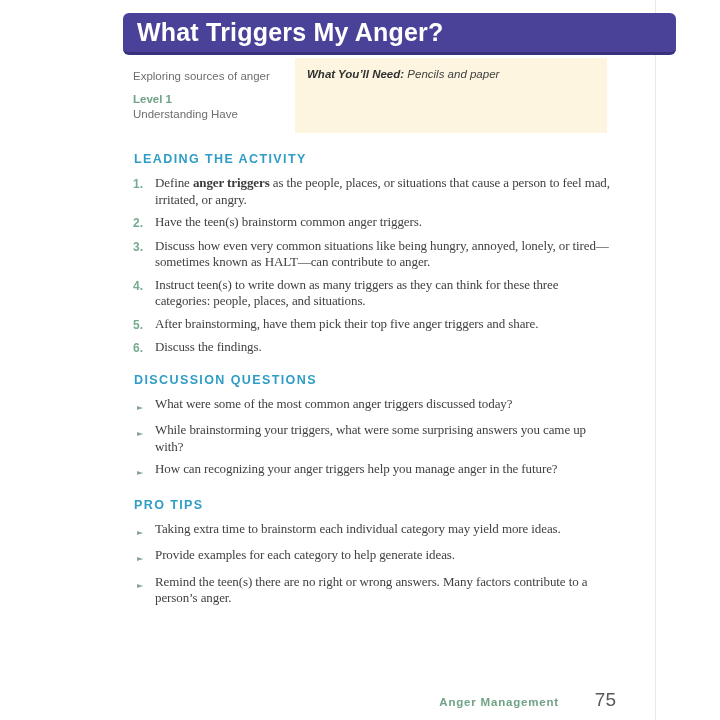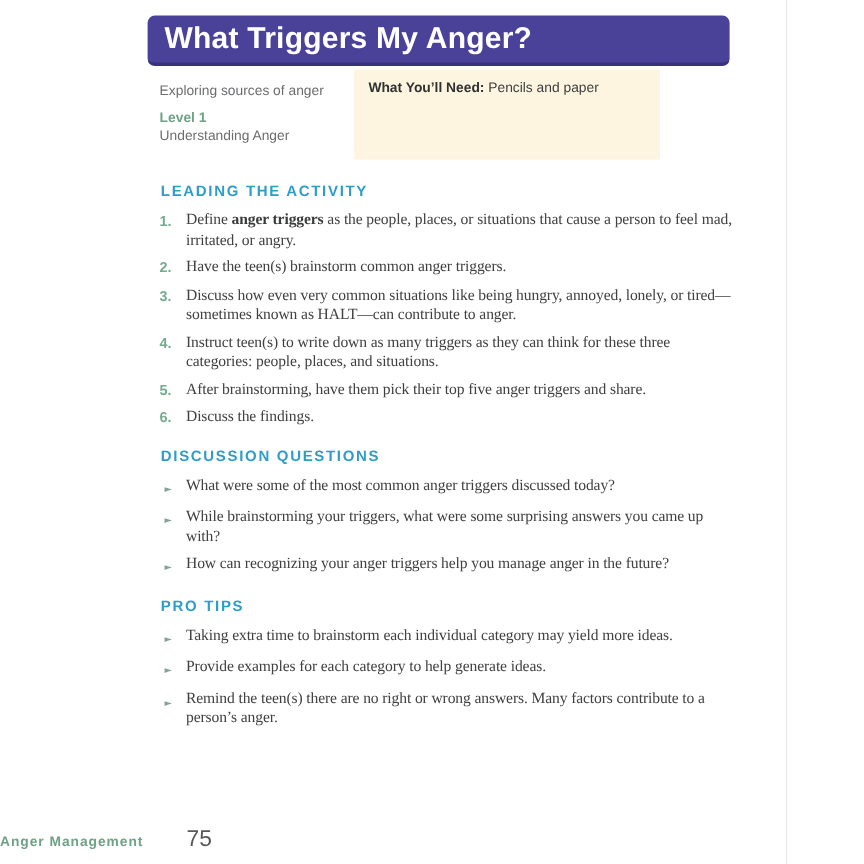--- a/index.html
+++ b/index.html
@@ -2,70 +2,70 @@
 <html><head>
 <meta charset="utf-8">
 <style>
   * { margin:0; padding:0; box-sizing:border-box; }
   html,body { width:720px; height:720px; background:#ffffff; }
   body { font-family:"Liberation Sans", sans-serif; }
   .canvas { position:relative; width:720px; height:720px; background:#ffffff; overflow:hidden; }
 
   .page-edge { position:absolute; left:655px; top:0; width:1px; height:720px; background:#e9e9e9; }
 
-  .title-banner { position:absolute; left:123px; top:13px; width:485px; height:42px;
+  .title-banner { position:absolute; left:123px; top:13px; width:553px; height:42px;
     background:#4a4299; border-radius:6px; border-bottom:3px solid #38327c;
     display:flex; align-items:center; padding-left:14px; }
   .title-banner .title { color:#ffffff; font-size:25px; font-weight:bold; letter-spacing:.2px; }
 
   .meta-row { position:absolute; left:133px; top:58px; width:475px; display:flex; }
   .meta-left { width:162px; padding-top:11px; font-size:11.5px; color:#6d6e70; line-height:14px; }
   .meta-left .tagline { margin-bottom:9px; }
   .meta-left .level { color:#6fa287; font-weight:bold; margin-bottom:1px; }
-  .info-box { background:#fdf5e0; width:255px; height:75px; padding:10px 8px 0 12px;
-    font-size:11.5px; color:#3f4040; line-height:13px; }
+  .info-box { background:#fdf5e0; width:312px; height:75px; padding:10px 8px 0 12px;
+    font-size:11.5px; color:#3f4040; line-height:13px;font-style:italic; }
   .info-row { margin-bottom:9px; }
   .info-row strong { font-weight:bold; color:#303131; }
 
   .content { position:absolute; left:133px; top:152px; width:477px; }
   .section { margin-bottom:16px; }
   .section-heading { font-family:"Liberation Sans", sans-serif; font-size:12.5px; color:#2f9dc6;
     font-weight:bold; letter-spacing:1.4px; margin:0 0 9px 1px; }
   .step, .bullet { display:flex; margin-bottom:6px;
     font-family:"Liberation Serif", serif; font-size:13px; letter-spacing:-0.1px;
     line-height:16.5px; color:#414142; }
   .step-num { width:22px; flex-shrink:0; font-family:"Liberation Sans", sans-serif;
     font-weight:bold; font-size:12px; color:#76ab90; padding-top:1px; letter-spacing:0; }
   .step-text { flex:1; }
   .step-text strong { font-weight:bold; color:#3a3b3b; }
   .bullet-glyph { width:22px; flex-shrink:0; font-family:"DejaVu Sans", sans-serif;
     font-size:8px; color:#84a296; padding-top:4px; padding-left:4px; letter-spacing:0; }
   .bullet-text { flex:1; }
 
   .footer { position:absolute; left:0; top:689px; width:616px; display:flex;
-    align-items:baseline; gap:36px; }
+    justify-content:flex-end; align-items:baseline; gap:36px; }
   .footer-section { color:#6fa287; font-weight:bold; font-size:11.5px; letter-spacing:.8px; }
   .footer-page { color:#58595b; font-size:19px; }
 </style>
 </head>
 <body>
 
 <div class="canvas">
 
   <div class="page-edge"></div>
 
   <div class="title-banner">
     <span class="title">What Triggers My Anger?</span>
   </div>
 
   <div class="meta-row">
     <div class="meta-left">
       <div class="tagline">Exploring sources of anger</div>
       <div class="level">Level 1</div>
-      <div class="level-title">Understanding Anger</div>
+      <div class="level-title">Understanding Have</div>
     </div>
     <div class="info-box">
       <div class="info-row">
         <strong>What You’ll Need:</strong>
         <span>Pencils and paper</span>
       </div>
     </div>
   </div>
 
   <div class="content">

